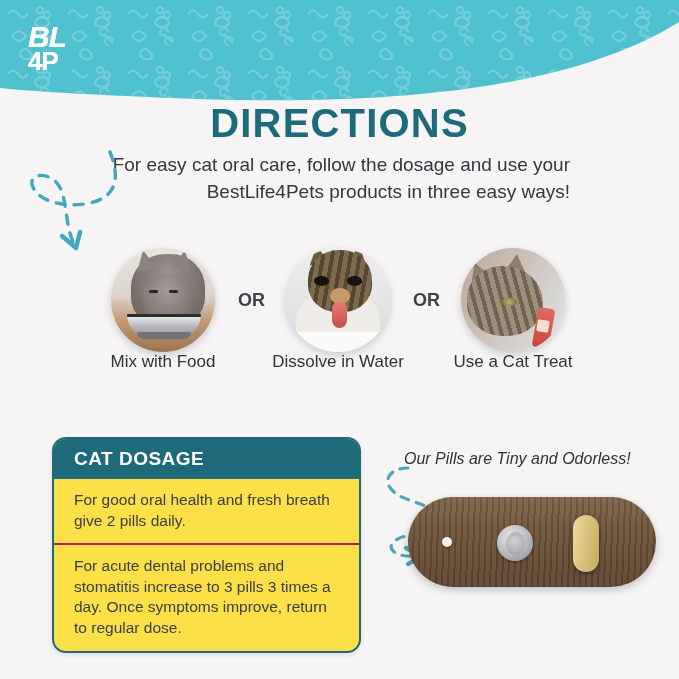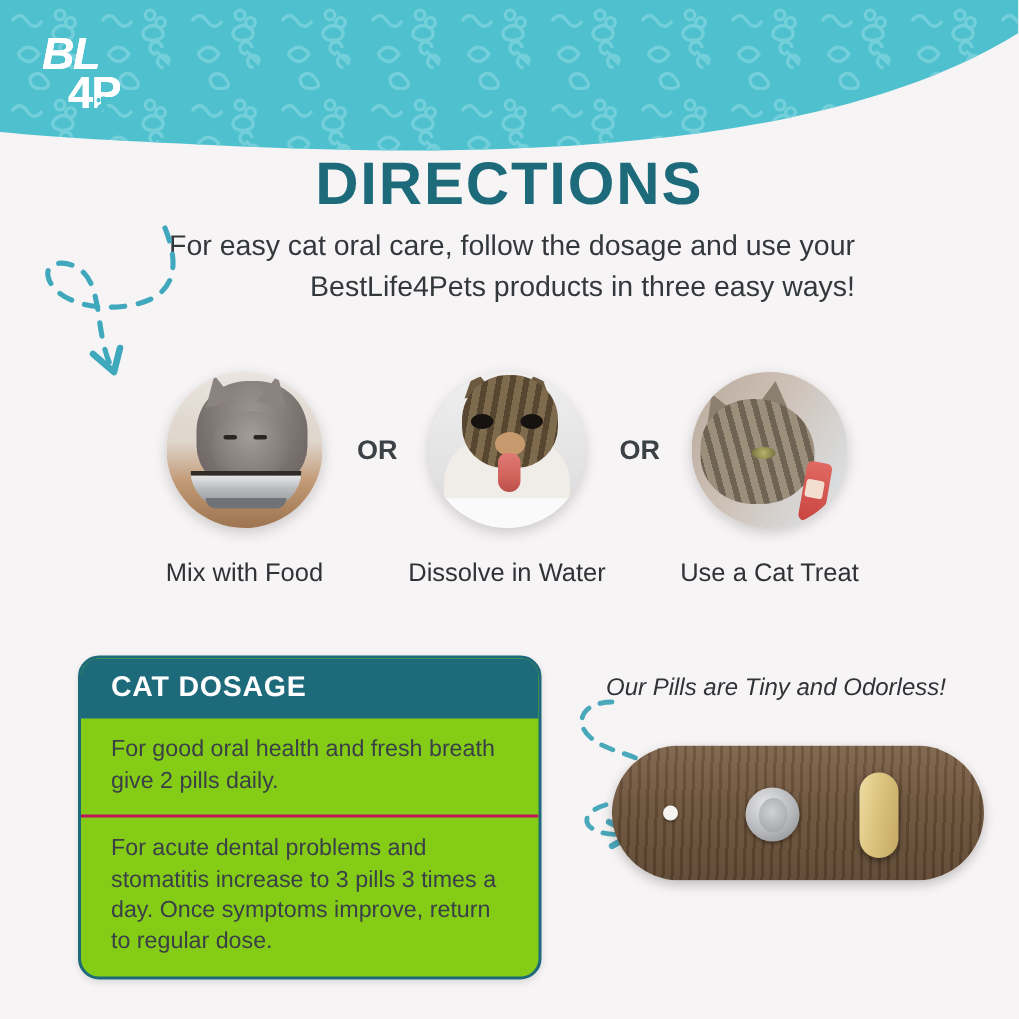--- a/index.html
+++ b/index.html
@@ -19,21 +19,21 @@
     position:absolute;left:28px;top:22px;width:52px;height:62px;
     color:#ffffff;
   }
   .logo-bl,.logo-4p{
     position:absolute;left:0;width:52px;
     font-weight:bold;letter-spacing:-1px;line-height:1;
     font-family:"Liberation Sans", sans-serif;
     text-shadow:0 0 0 #fff;
   }
   .logo-bl{top:0;font-size:30px;font-style:italic;}
-  .logo-4p{top:26px;font-size:30px;text-align:right;}
+  .logo-4p{top:26px;font-size:26px;}
   .logo-paw{
     position:absolute;left:35px;top:42px;width:11px;height:11px;
   }
 
   
   .title{
     position:absolute;left:0;top:101px;width:679px;text-align:center;
     font-size:40px;font-weight:bold;letter-spacing:1.2px;
     color:#1d6a7a;
     font-family:"Liberation Sans", sans-serif;
@@ -53,21 +53,21 @@
   .way.w1{left:88px;}
   .way.w2{left:263px;}
   .way.w3{left:438px;}
   .circ{
     width:104px;height:104px;border-radius:50%;
     margin:0 auto;overflow:hidden;position:relative;
     box-shadow:0 3px 9px rgba(0,0,0,.18);
     background:#efeae6;
   }
   .way-label{
-    margin-top:20px;font-size:17px;color:#2f3337;white-space:nowrap;
+    margin-top:0;font-size:17px;color:#2f3337;white-space:nowrap;
     font-family:"Liberation Sans", sans-serif;
   }
   .or{
     position:absolute;top:42px;font-size:18px;font-weight:bold;color:#3c4146;
     font-family:"Liberation Sans", sans-serif;
     text-align:center;
   }
   .or.o1{left:238px;}
   .or.o2{left:413px;}
 
@@ -115,21 +115,21 @@
   .p3-ear.r{left:44px;top:6px;transform:rotate(6deg);}
   .p3-eye{position:absolute;left:40px;top:50px;width:16px;height:8px;border-radius:50%;
      background:radial-gradient(circle,#b9b36b 0%,#6e6a3a 100%);}
   .p3-treat{position:absolute;left:74px;top:60px;width:17px;height:40px;border-radius:4px;
      background:linear-gradient(180deg,#e06a63 0%,#c9453f 100%);transform:rotate(10deg);}
   .p3-treat-lbl{position:absolute;left:76px;top:72px;width:12px;height:12px;border-radius:2px;background:#f4ded0;transform:rotate(10deg);}
 
   
   .card{
     position:absolute;left:52px;top:437px;width:305px;
-    border:2px solid #1d6a7a;border-radius:14px;background:#84cc16;overflow:hidden;
+    border:2px solid #1d6a7a;border-radius:14px;background:#fde047;overflow:hidden;
     box-shadow:0 2px 5px rgba(0,0,0,.10);
   }
   .card-head{
     background:#1d6a7a;color:#ffffff;
     font-size:19px;font-weight:bold;letter-spacing:.5px;
     padding:9px 0 9px 20px;
     font-family:"Liberation Sans", sans-serif;
   }
   .card-row{
     padding:11px 18px 12px 20px;

